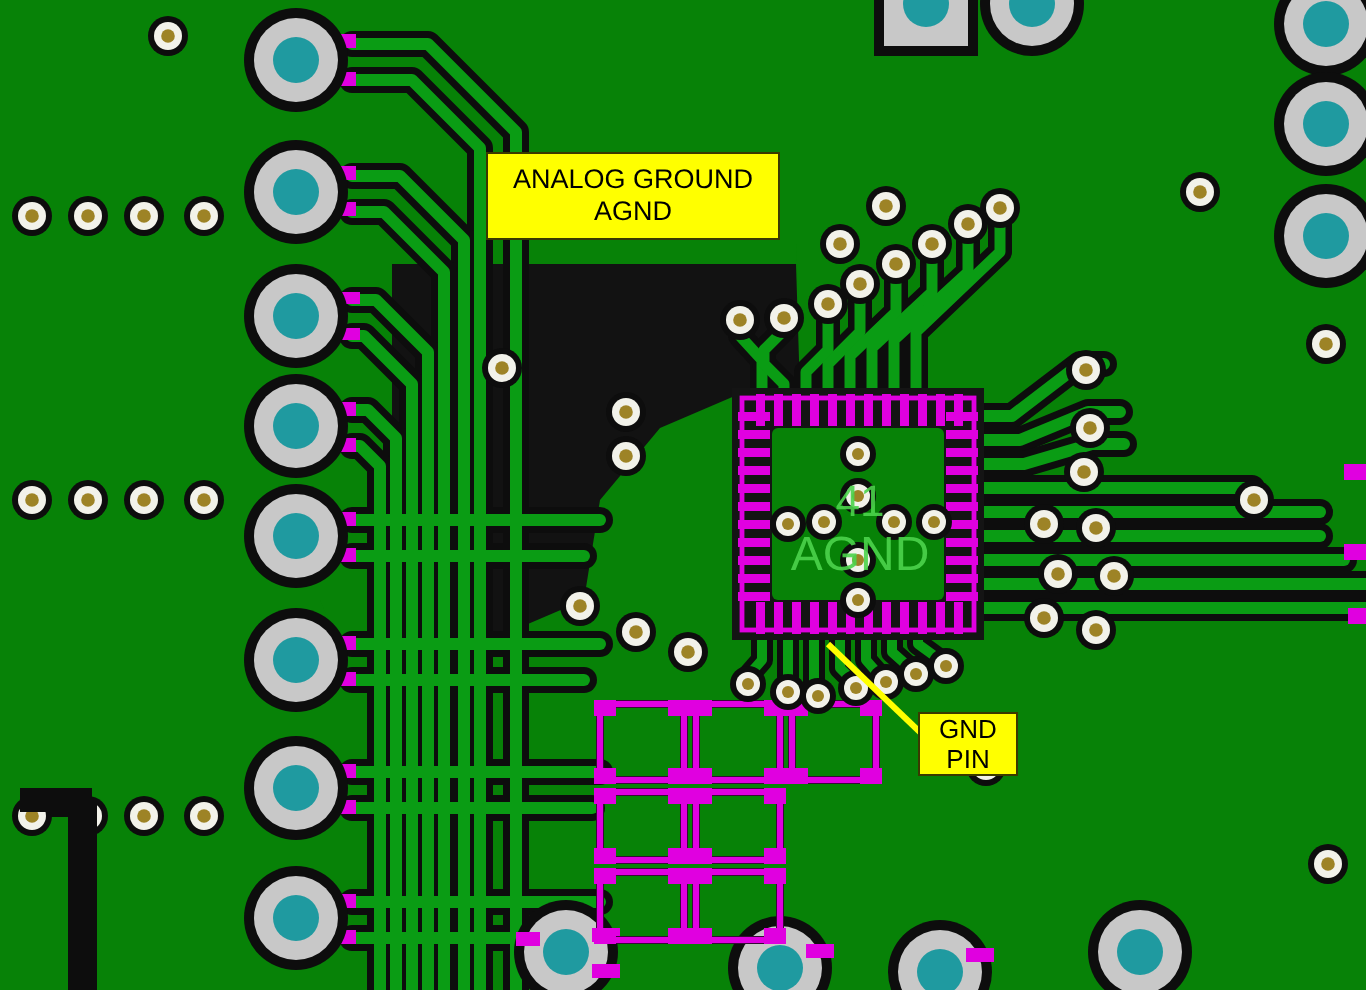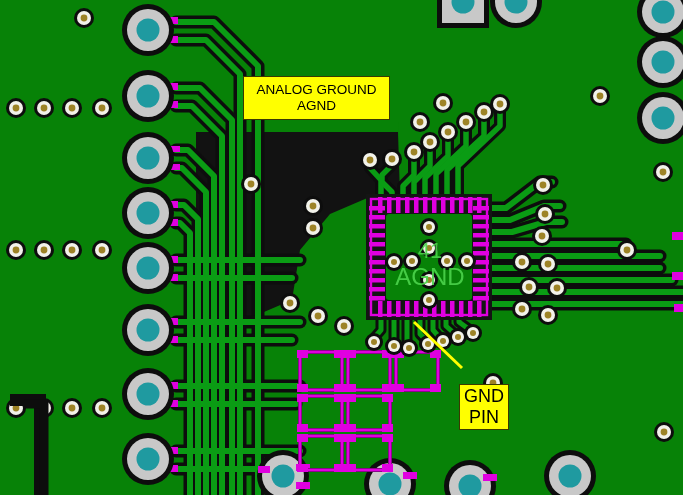--- a/index.html
+++ b/index.html
@@ -4,21 +4,21 @@
 <style>
   html,body{margin:0;padding:0;background:#fff;}
   body{font-family:"Liberation Sans",sans-serif;}
   #stage{position:relative;width:683px;height:495px;overflow:hidden;background:#078207;}
   #pcb{position:absolute;left:0;top:0;width:683px;height:495px;display:block;}
   .callout{position:absolute;background:#ffff00;border:1px solid #3a3a00;
            color:#000;font-family:"Liberation Sans",sans-serif;
            display:flex;flex-direction:column;align-items:center;justify-content:center;
            line-height:1.18;text-align:center;box-sizing:border-box;}
   #lbl-agnd{left:243px;top:76px;width:147px;height:44px;font-size:13.5px;}
-  #lbl-gnd{left:459px;top:356px;width:50px;height:46px;font-size:18px;margin-top:28px;}
+  #lbl-gnd{left:459px;top:356px;width:50px;height:32px;font-size:13px;}
   .callout span{display:block;white-space:nowrap;}
 </style>
 </head>
 <body>
 
 <div id="stage">
 
   <svg id="pcb" viewBox="0 0 683 495" xmlns="http://www.w3.org/2000/svg" shape-rendering="geometricPrecision">
 
     <defs>

